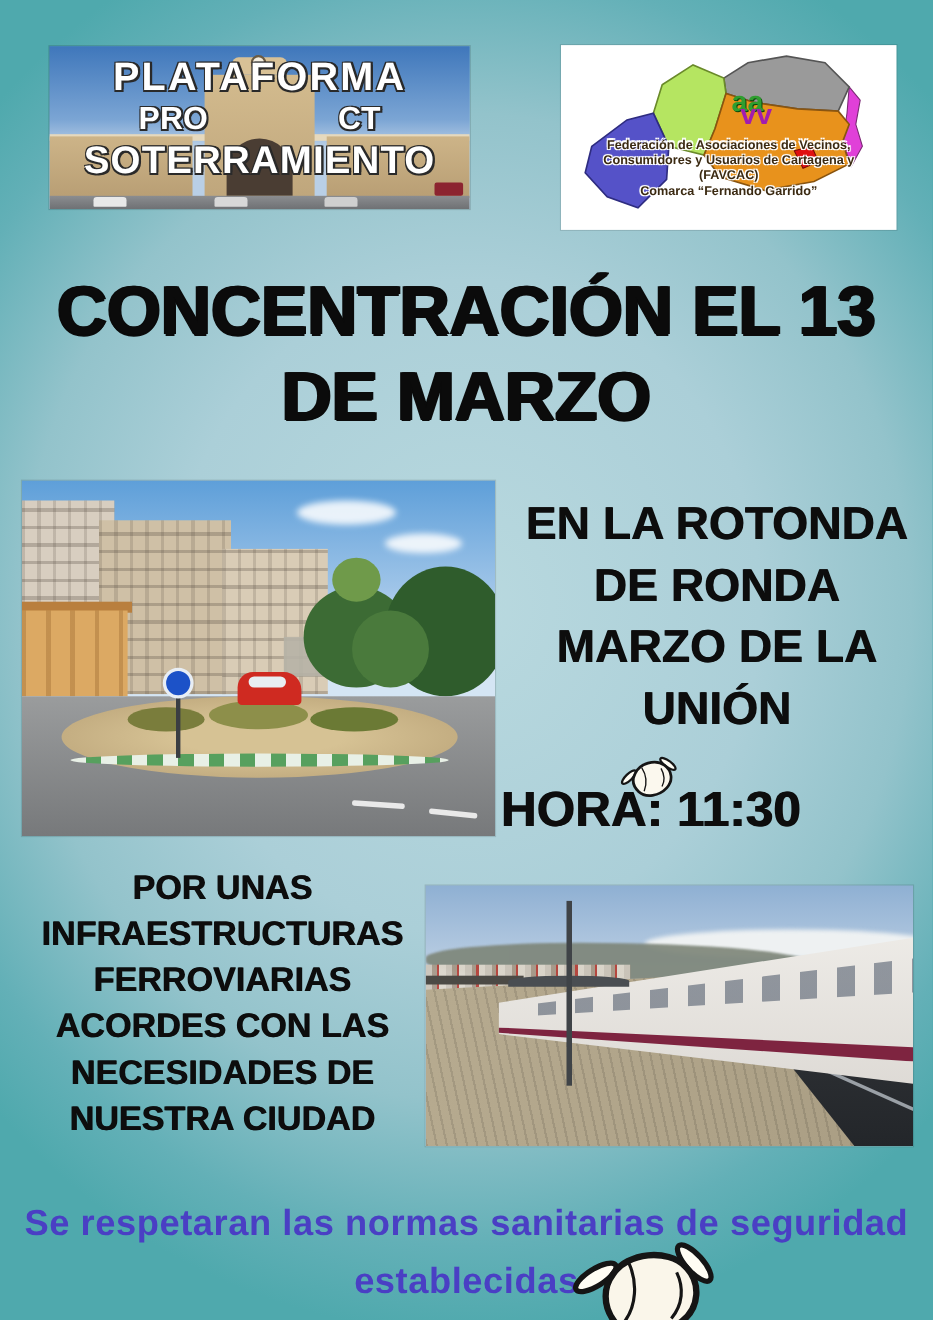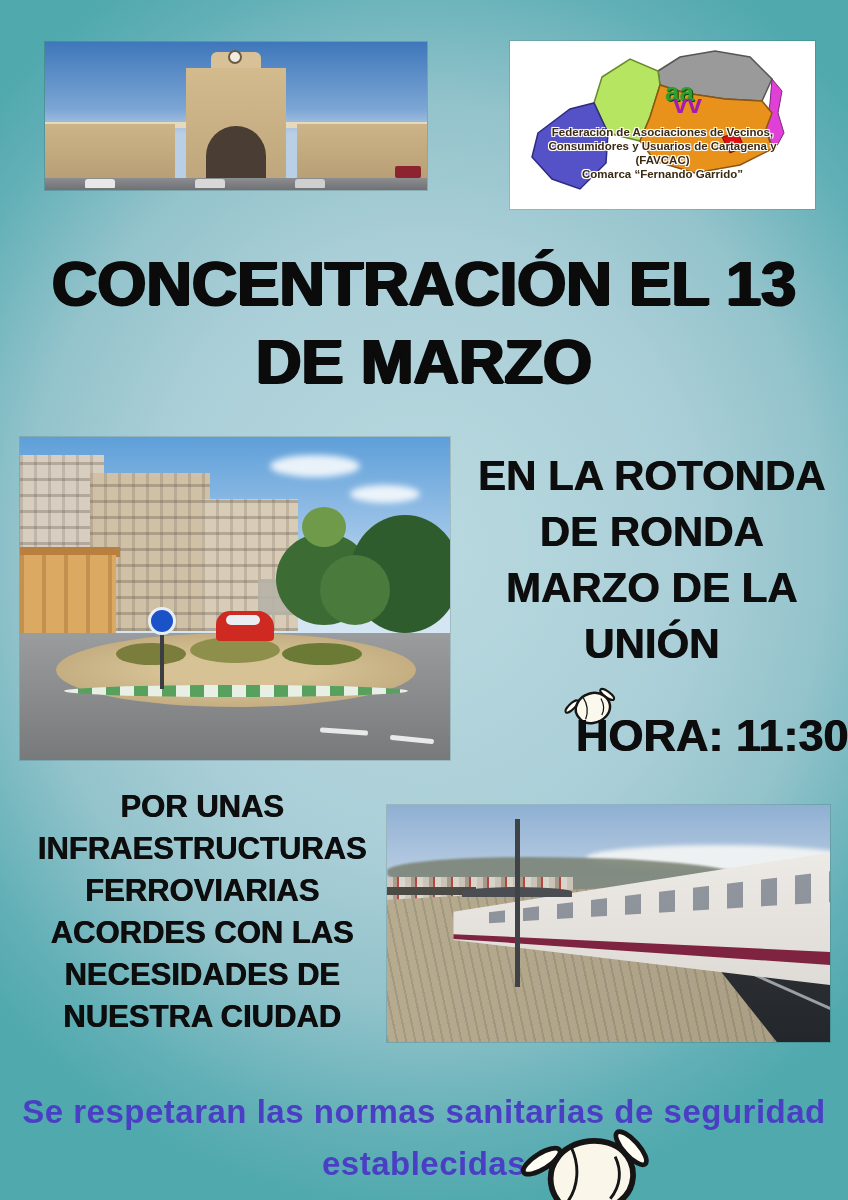--- a/index.html
+++ b/index.html
@@ -60,21 +60,21 @@
     background:repeating-linear-gradient(90deg,#e8f0e6 0 14px,#57a05e 14px 28px);}
   .bush{position:absolute;border-radius:50%;}
   .car600{position:absolute;left:196px;top:174px;width:58px;height:30px;background:#cf2a21;border-radius:14px 16px 4px 4px;}
   .car600 .win{position:absolute;left:10px;top:4px;width:34px;height:10px;background:#e8eef2;border-radius:5px;}
   .sign-pole{position:absolute;left:140px;top:196px;width:4px;height:56px;background:#3a3e42;}
   .sign{position:absolute;left:128px;top:170px;width:28px;height:28px;border-radius:50%;background:#1c52c8;border:3px solid #e8eef5;box-sizing:border-box;}
   .dash{position:absolute;background:#e9e9e9;height:5px;border-radius:2px;}
   
   .location{position:absolute;left:455px;top:448px;width:393px;text-align:center;color:#0d0d0d;font-weight:bold;}
   .location div{font-size:42px;line-height:56px;text-shadow:.8px 0 currentColor;}
-  .hora{position:absolute;left:455px;top:710px;width:393px;text-align:right;color:#0d0d0d;font-weight:bold;font-size:45px;text-shadow:1px 0 currentColor;}
+  .hora{position:absolute;left:455px;top:710px;width:393px;text-align:left;color:#0d0d0d;font-weight:bold;font-size:45px;text-shadow:1px 0 currentColor;}
   
   .demands{position:absolute;left:18px;top:786px;width:368px;text-align:center;color:#0d0d0d;font-weight:bold;}
   .demands div{font-size:31px;line-height:42px;text-shadow:.7px 0 currentColor;}
   
   .train{position:absolute;left:387px;top:805px;width:443px;height:237px;overflow:hidden;
     background:linear-gradient(#8fb0d3 0%, #b9cde2 30%, #d5e0ec 42%);box-shadow:0 0 0 1px rgba(0,0,0,.12);}
   .snow{position:absolute;left:45%;top:40px;width:60%;height:26px;background:#eef1f2;border-radius:50%;filter:blur(2px);}
   .hills{position:absolute;left:0;top:52px;width:80%;height:34px;background:#7d8578;border-radius:40% 60% 30% 50%;filter:blur(1px);opacity:.9;}
   .town{position:absolute;left:0;top:72px;width:42%;height:26px;opacity:.95;
     background:repeating-linear-gradient(90deg,#cdc6bb 0 6px,#a89a8a 6px 10px,#b8433b 10px 12px,#ded8cd 12px 18px);}
@@ -118,20 +118,28 @@
     <div class="st-wing right"></div>
     <div class="st-tower"></div>
     <div class="st-pediment"></div>
     <div class="st-clock"></div>
     <div class="st-arch"></div>
     <div class="st-cars"></div>
     <div class="st-car" style="left:40px;background:#e8e8e8;"></div>
     <div class="st-car" style="left:150px;background:#d8d8d8;"></div>
     <div class="st-car" style="left:250px;background:#cfcfcf;"></div>
     <div class="st-awning"></div>
+    <div class="banner-text">
+      <div class="banner-l1">PLATAFORMA</div>
+      <div class="banner-l2">
+        <span>PRO</span>
+        <span>CT</span>
+      </div>
+      <div class="banner-l3">SOTERRAMIENTO</div>
+    </div>
   </div>
 
   <div class="fed">
     <svg viewBox="0 0 305 168">
 
       <path d="M262 38 L272 50 L268 72 L274 92 L264 110 L256 88 L260 62 Z" fill="#e040d8" stroke="#7a2a74" stroke-width="1"></path>
 
       <path d="M148 30 L170 16 L205 10 L240 16 L262 38 L252 60 L215 58 L175 52 L150 44 Z" fill="#9a9a9a" stroke="#555" stroke-width="1.5"></path>
 
       <path d="M92 36 L120 18 L148 30 L150 44 L140 76 L130 100 L98 92 L84 62 Z" fill="#b5e561" stroke="#6a8a2a" stroke-width="1.5"></path>

